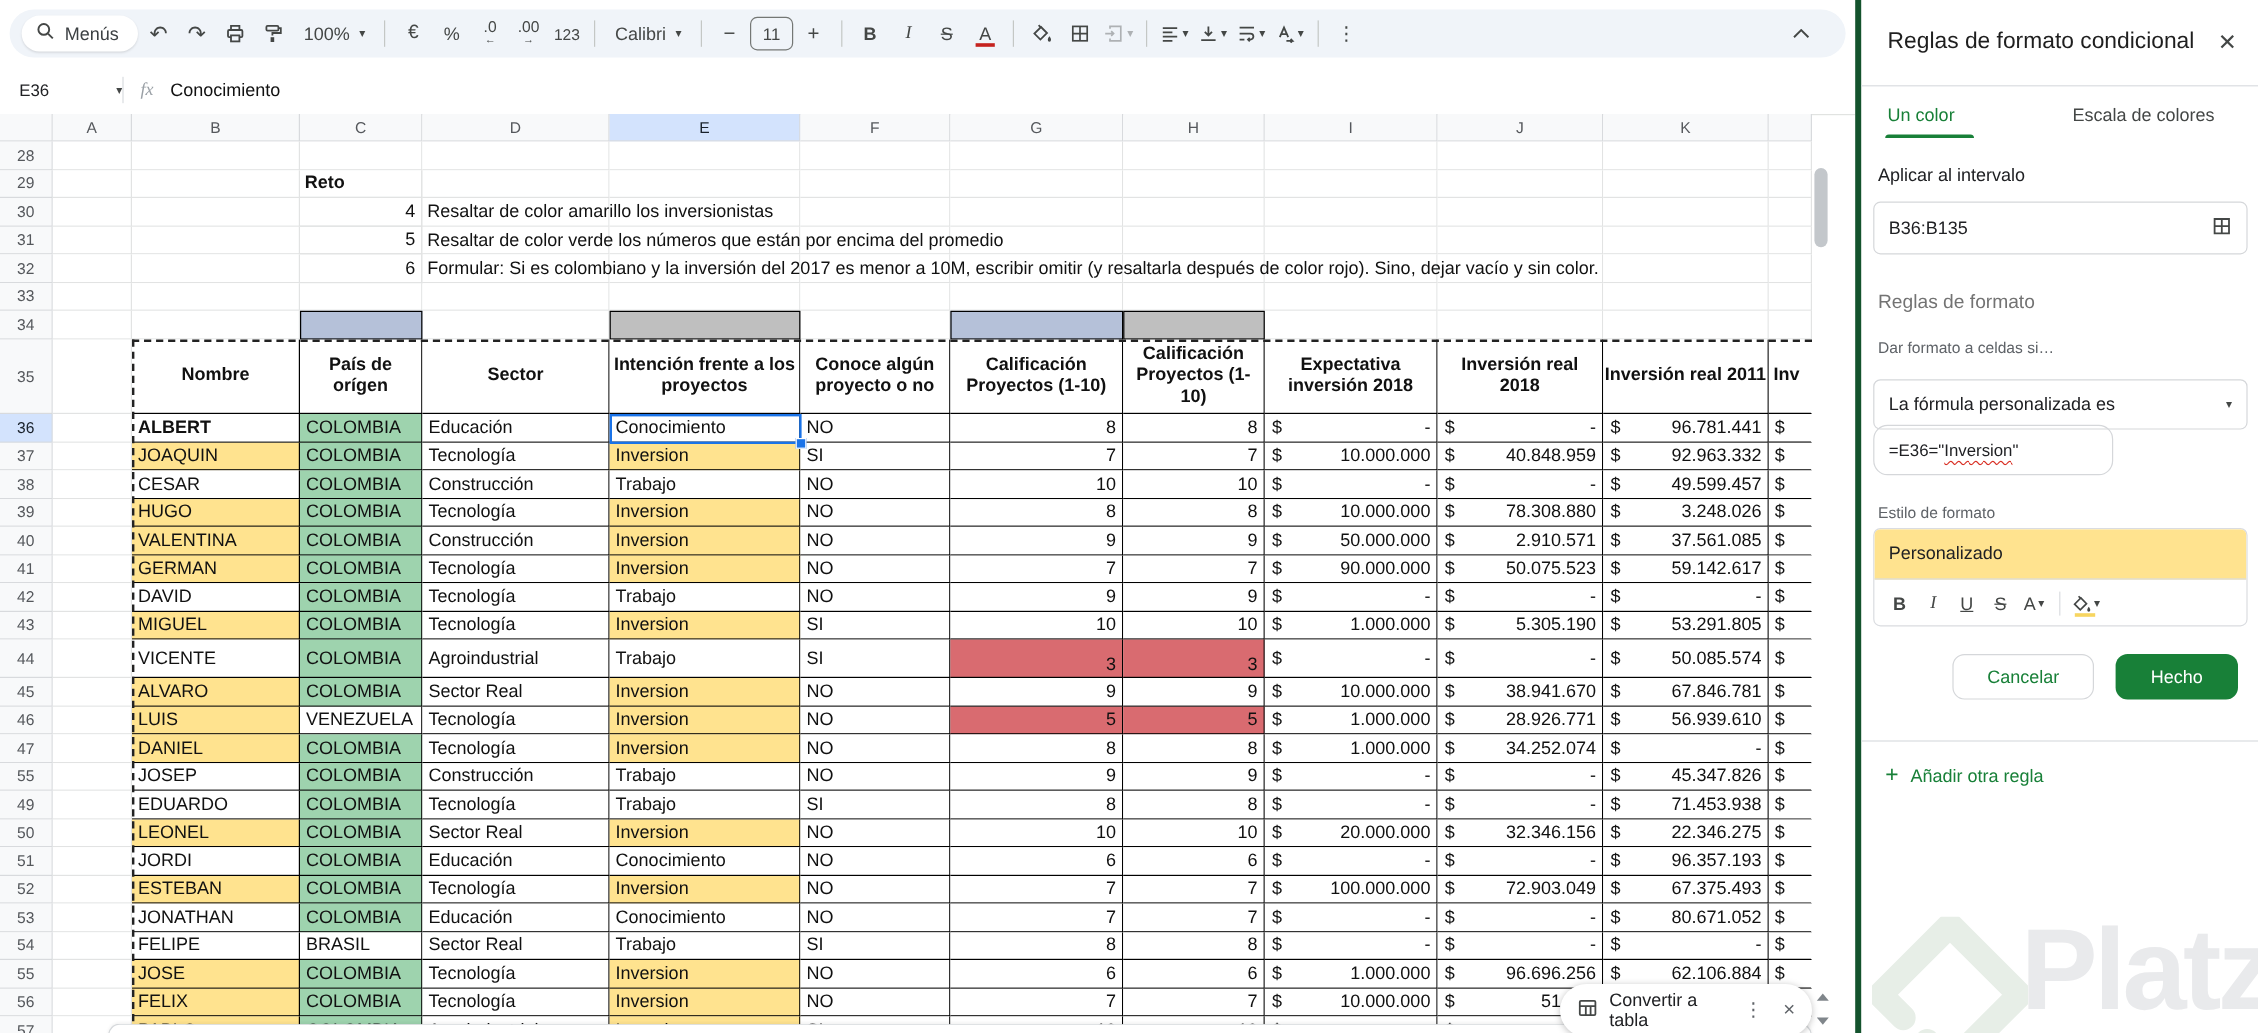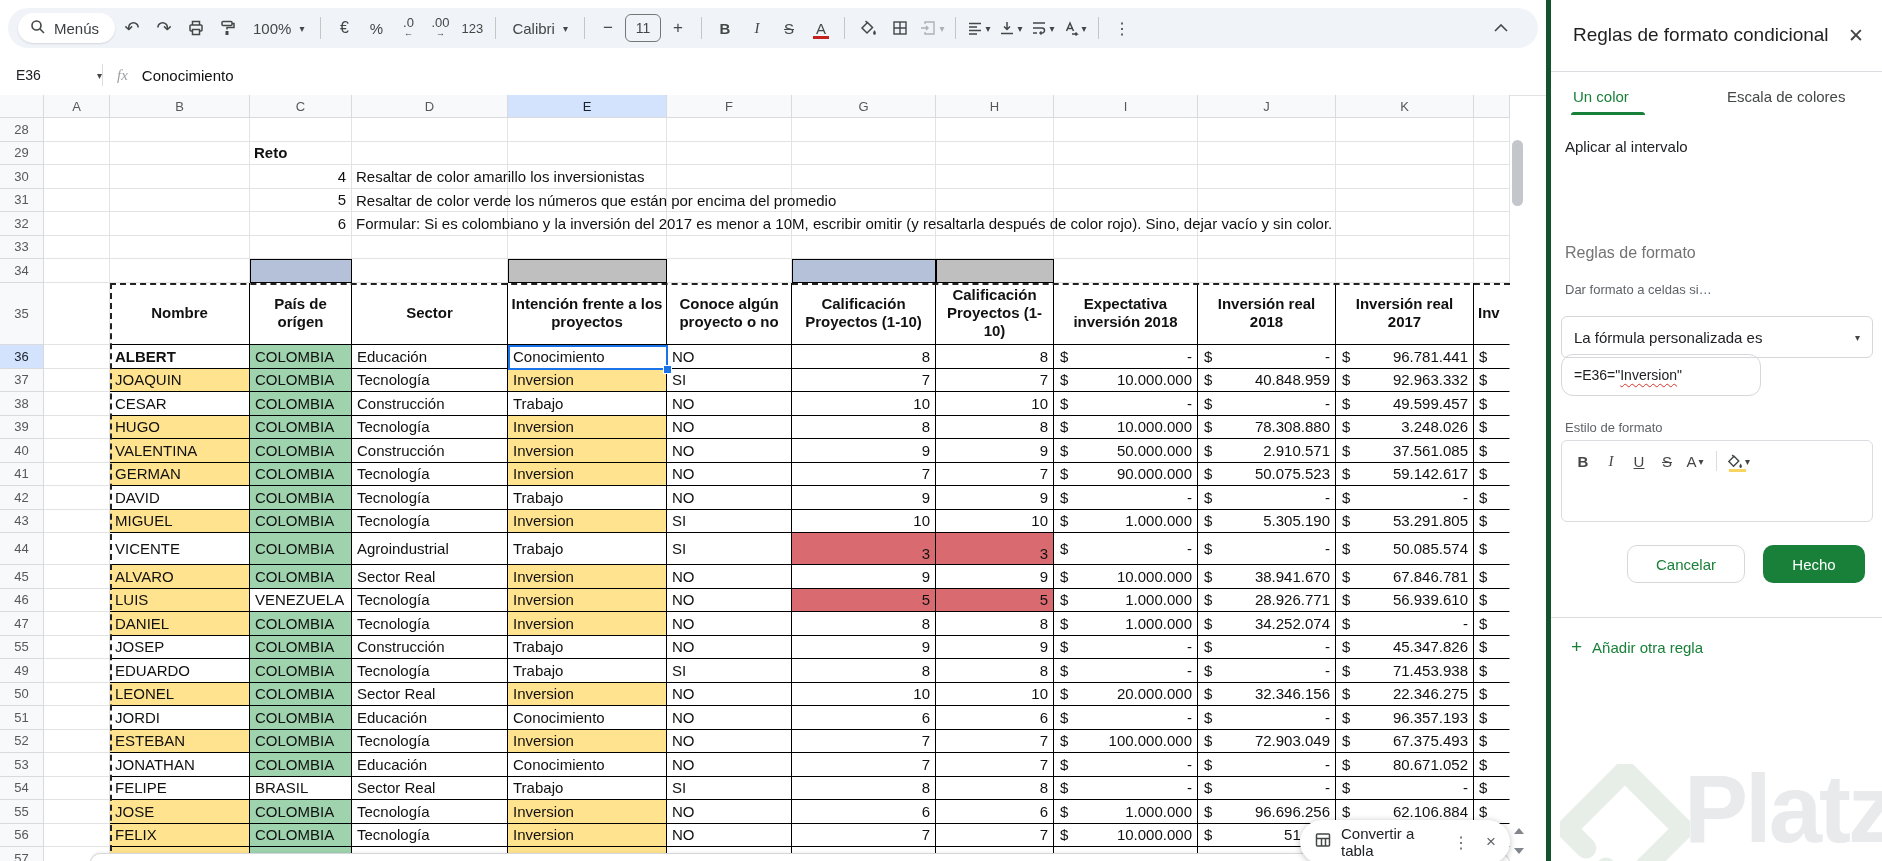--- a/index.html
+++ b/index.html
@@ -665,21 +665,21 @@
       <div class="cell chip" style="left: 936px; top: 259px; width: 118px; height: 23.5px; background: rgb(191, 191, 191);"></div>
       <div class="cell tablecell th" style="left: 110px; top: 282.5px; width: 140px; height: 62.5px;">Nombre</div>
       <div class="cell tablecell th" style="left: 250px; top: 282.5px; width: 102px; height: 62.5px;">País de orígen</div>
       <div class="cell tablecell th" style="left: 352px; top: 282.5px; width: 156px; height: 62.5px;">Sector</div>
       <div class="cell tablecell th" style="left: 508px; top: 282.5px; width: 159px; height: 62.5px;">Intención frente a los proyectos</div>
       <div class="cell tablecell th" style="left: 667px; top: 282.5px; width: 125px; height: 62.5px;">Conoce algún proyecto o no</div>
       <div class="cell tablecell th" style="left: 792px; top: 282.5px; width: 144px; height: 62.5px;">Calificación Proyectos (1-10)</div>
       <div class="cell tablecell th" style="left: 936px; top: 282.5px; width: 118px; height: 62.5px;">Calificación Proyectos (1-10)</div>
       <div class="cell tablecell th" style="left: 1054px; top: 282.5px; width: 144px; height: 62.5px;">Expectativa inversión 2018</div>
       <div class="cell tablecell th" style="left: 1198px; top: 282.5px; width: 138px; height: 62.5px;">Inversión real 2018</div>
-      <div class="cell tablecell th" style="left: 1336px; top: 282.5px; width: 138px; height: 62.5px;">Inversión real 2017</div>
+      <div class="cell tablecell th" style="left: 1336px; top: 282.5px; width: 138px; height: 62.5px;">Inversión real 2011</div>
       <div class="cell tablecell th nob" style="left: 1474px; top: 282.5px; width: 36px; height: 62.5px; justify-content: flex-start; padding-left: 4px;">Inv</div>
       <div class="cell tablecell padl" style="left: 110px; top: 345px; width: 140px; height: 23.5px; font-weight: bold;">ALBERT</div>
       <div class="cell tablecell padl" style="left: 250px; top: 345px; width: 102px; height: 23.5px; background: rgb(158, 211, 174);">COLOMBIA</div>
       <div class="cell tablecell padl" style="left: 352px; top: 345px; width: 156px; height: 23.5px;">Educación</div>
       <div class="cell tablecell padl" style="left: 508px; top: 345px; width: 159px; height: 23.5px;">Conocimiento</div>
       <div class="cell tablecell padl" style="left: 667px; top: 345px; width: 125px; height: 23.5px;">NO</div>
       <div class="cell tablecell num" style="left: 792px; top: 345px; width: 144px; height: 23.5px;">8</div>
       <div class="cell tablecell num" style="left: 936px; top: 345px; width: 118px; height: 23.5px;">8</div>
       <div class="cell tablecell money" style="left: 1054px; top: 345px; width: 144px; height: 23.5px;">
         <span>$</span>
@@ -1138,33 +1138,42 @@
   <div class="panel">
     <div class="panel-title">Reglas de formato condicional</div>
     <div class="panel-close">✕</div>
     <div class="pdivider" style="top:71px"></div>
 
     <div class="tab" style="left:22px;color:#188038;font-weight:500;"><span>Un color</span></div>
     <div class="tab" style="left:176px;color:#444746;"><span>Escala de colores</span></div>
     <div class="tab-underline" style="left:20px;width:74px;"></div>
 
     <div class="plabel" style="top:138px">Aplicar al intervalo</div>
+    <div class="pbox" style="top:168px;height:44px;">
+      <span style="flex:1">B36:B135</span>
+      <span><svg width="17" height="17" viewBox="0 0 17 17" fill="none" stroke="#444746" stroke-width="1.5">
+            <path d="M2.5 2.5h12v12h-12zM2.5 8.5h12M8.5 2.5v12"></path>
+          </svg></span>
+    </div>
 
     <div class="plabel" style="top:244px;font-size:16px;color:#737373;">Reglas de formato</div>
     <div class="psmall" style="top:282px">Dar formato a celdas si…</div>
     <div class="pbox" style="top:316px;height:42px;">
       <span style="flex:1">La fórmula personalizada es</span>
       <span class="caret">▾</span>
     </div>
     <div class="pbox formula-input" style="top:354px;height:42px;">
       <span><span>=E36="</span><span class="squiggle">Inversion</span><span>"</span></span>
     </div>
 
     <div class="psmall" style="top:420px">Estilo de formato</div>
     <div class="style-box">
+      <div class="style-preview">
+          <span>Personalizado</span>
+        </div>
       <div class="style-tools">
         <div class="sbtn sbold">
             <span>B</span>
           </div>
         <div class="sbtn sital">
             <span>I</span>
           </div>
         <div class="sbtn sunder">
             <span>U</span>
           </div>

